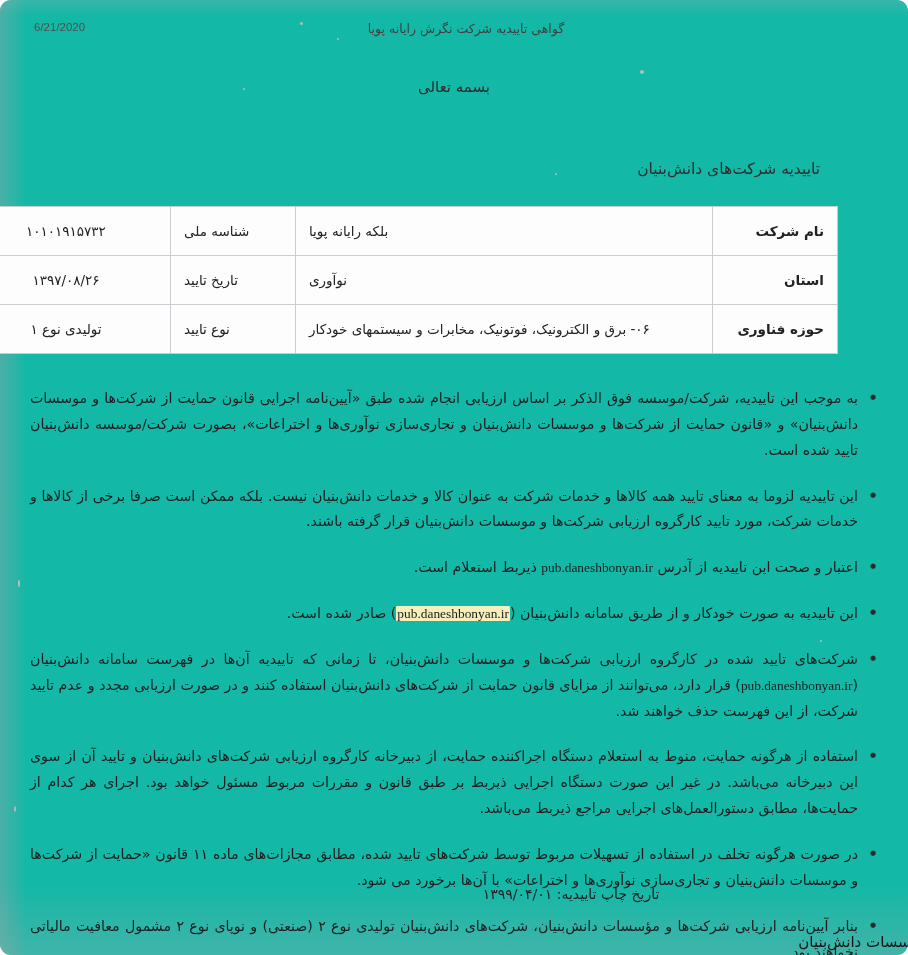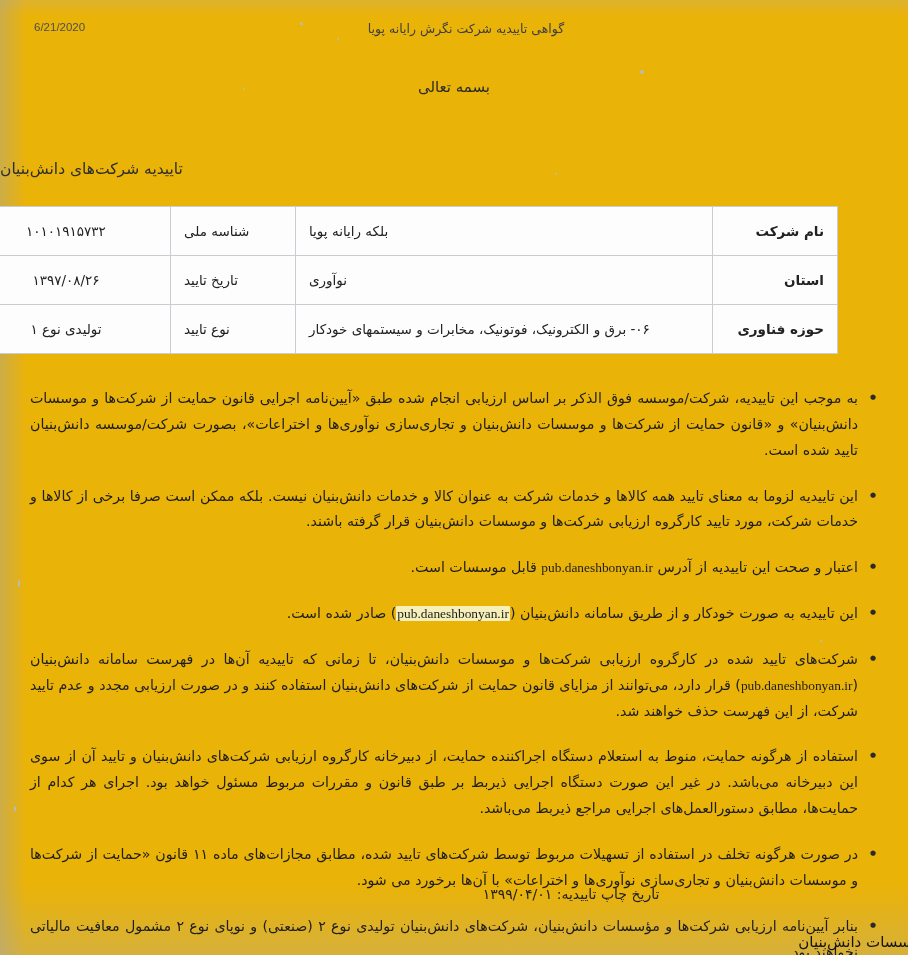--- a/index.html
+++ b/index.html
@@ -8,23 +8,24 @@
     padding: 0;
     background: #ffffff;
   }
   body {
     font-family: "DejaVu Sans", "Liberation Sans", sans-serif;
   }
   #page {
     position: relative;
     width: 908px;
     height: 955px;
-    background: #eab308;
+    background: #14b8a6;
     overflow: hidden;
     color: #1b1b1b;
+    border-radius: 11px;
   }
   
   #scan-shade-left {
     position: absolute;
     left: 0; top: 0;
     width: 26px; height: 955px;
     background: linear-gradient(to right, rgba(160,163,168,0.40), rgba(255,255,255,0));
     pointer-events: none;
   }
   #scan-shade-bottom {
@@ -83,21 +84,21 @@
     position: absolute;
     top: 112px; left: 0; width: 908px;
     text-align: center;
     font-size: 24px;
     font-weight: bold;
     color: #111111;
   }
   .sub-title {
     position: absolute;
     top: 160px; left: 0; width: 820px;
-    text-align: left;
+    text-align: right;
     font-size: 15.5px;
     color: #2d2d2d;
   }
 
   
   table.info {
     position: absolute;
     top: 206px;
     right: 70px;
     width: 768px;
@@ -260,21 +261,21 @@
           <td class="val-wide">۰۶- برق و الکترونیک، فوتونیک، مخابرات و سیستمهای خودکار</td>
           <td class="lbl2">نوع تایید</td>
           <td class="val-num">تولیدی نوع ۱</td>
         </tr>
       </tbody>
   </table>
 
   <ul class="clauses">
       <li><span>به موجب این تاییدیه، شرکت/موسسه فوق الذکر بر اساس ارزیابی انجام شده طبق «آیین‌نامه اجرایی قانون حمایت از شرکت‌ها و موسسات دانش‌بنیان» و «قانون حمایت از شرکت‌ها و موسسات دانش‌بنیان و تجاری‌سازی نوآوری‌ها و اختراعات»، بصورت شرکت/موسسه دانش‌بنیان تایید شده است.</span></li>
       <li><span>این تاییدیه لزوما به معنای تایید همه کالاها و خدمات شرکت به عنوان کالا و خدمات دانش‌بنیان نیست. بلکه ممکن است صرفا برخی از کالاها و خدمات شرکت، مورد تایید کارگروه ارزیابی شرکت‌ها و موسسات دانش‌بنیان قرار گرفته باشند.</span></li>
-      <li><span>اعتبار و صحت این تاییدیه از آدرس </span><span class="ltr">pub.daneshbonyan.ir</span><span> قابل موسسات است.</span></li>
+      <li><span>اعتبار و صحت این تاییدیه از آدرس </span><span class="ltr">pub.daneshbonyan.ir</span><span> ذیربط استعلام است.</span></li>
       <li><span>این تاییدیه به صورت خودکار و از طریق سامانه دانش‌بنیان (</span><span class="ltr hl">pub.daneshbonyan.ir</span><span>) صادر شده است.</span></li>
       <li><span>شرکت‌های تایید شده در کارگروه ارزیابی شرکت‌ها و موسسات دانش‌بنیان، تا زمانی که تاییدیه آن‌ها در فهرست سامانه دانش‌بنیان (</span><span class="ltr">pub.daneshbonyan.ir</span><span>) قرار دارد، می‌توانند از مزایای قانون حمایت از شرکت‌های دانش‌بنیان استفاده کنند و در صورت ارزیابی مجدد و عدم تایید شرکت، از این فهرست حذف خواهند شد.</span></li>
       <li><span>استفاده از هرگونه حمایت، منوط به استعلام دستگاه اجراکننده حمایت، از دبیرخانه کارگروه ارزیابی شرکت‌های دانش‌بنیان و تایید آن از سوی این دبیرخانه می‌باشد. در غیر این صورت دستگاه اجرایی ذیربط بر طبق قانون و مقررات مربوط مسئول خواهد بود. اجرای هر کدام از حمایت‌ها، مطابق دستورالعمل‌های اجرایی مراجع ذیربط می‌باشد.</span></li>
       <li><span>در صورت هرگونه تخلف در استفاده از تسهیلات مربوط توسط شرکت‌های تایید شده، مطابق مجازات‌های ماده ۱۱ قانون «حمایت از شرکت‌ها و موسسات دانش‌بنیان و تجاری‌سازی نوآوری‌ها و اختراعات» با آن‌ها برخورد می شود.</span></li>
       <li><span>بنابر آیین‌نامه ارزیابی شرکت‌ها و مؤسسات دانش‌بنیان، شرکت‌های دانش‌بنیان تولیدی نوع ۲ (صنعتی) و نوپای نوع ۲ مشمول معافیت مالیاتی نخواهند بود.</span></li>
     </ul>
 
   <div class="footer-date">
     <span class="footer-date-inner">تاریخ چاپ تاییدیه: ۱۳۹۹/۰۴/۰۱</span>
   </div>

